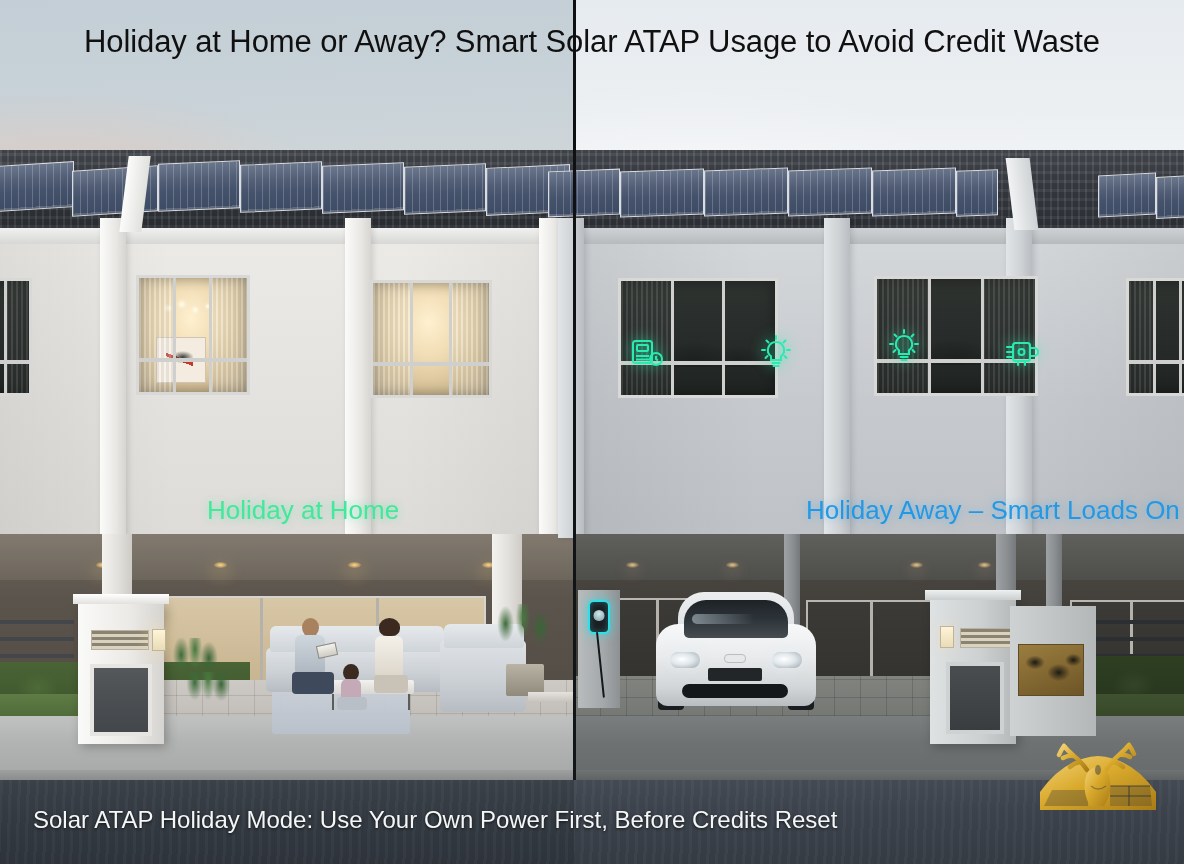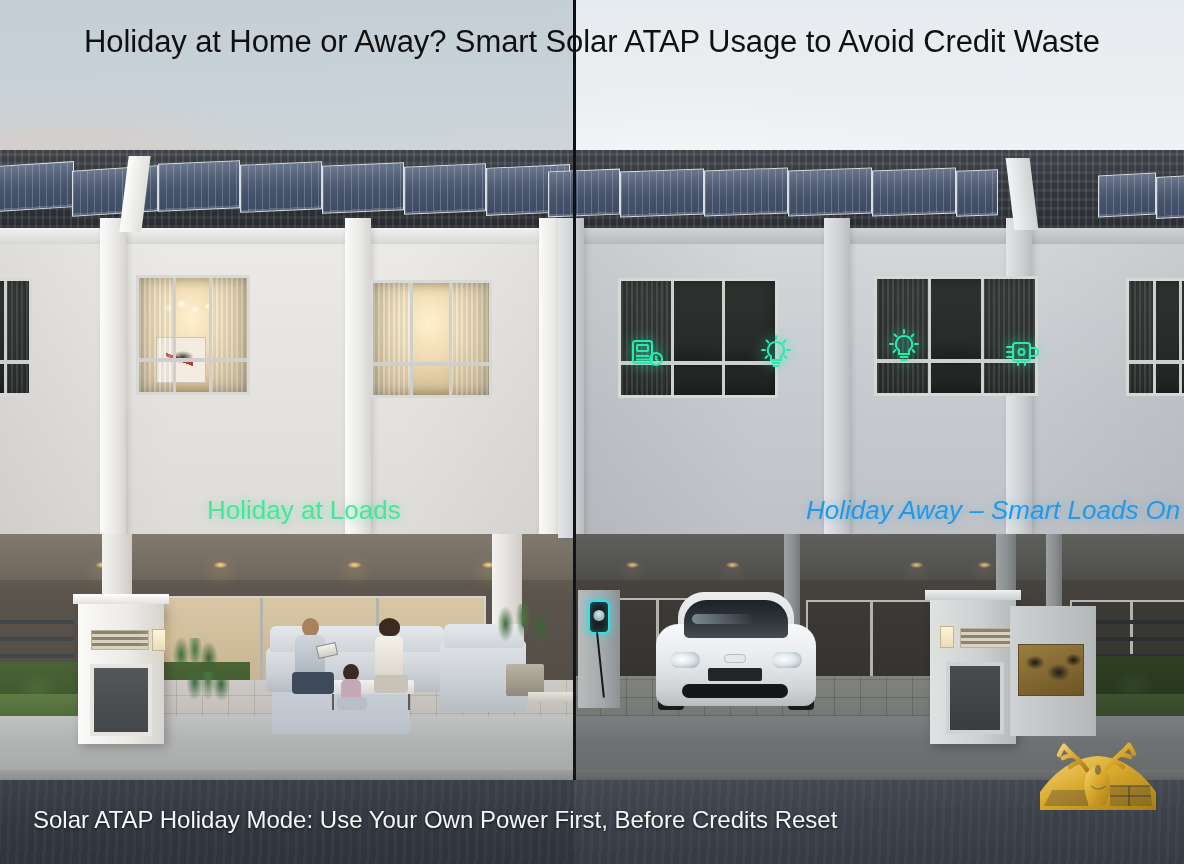--- a/index.html
+++ b/index.html
@@ -303,21 +303,20 @@
   }
   .label-home{
     position:absolute; left:207px; top:495px;
     font-size:26px; color:#43e89a;
     text-shadow:0 0 10px rgba(40,220,150,.45);
   }
   .label-away{
     position:absolute; left:806px; top:495px;
     font-size:26px; color:#2399e6;
     text-shadow:0 0 10px rgba(30,150,235,.40);
-    font-style:italic;
   }
   .caption{
     position:absolute; left:33px; top:806px;
     font-size:24px; color:#f4f6f7;
     text-shadow:0 1px 3px rgba(0,0,0,.7);
     text-align:right;
   }
 
   
   .smart-icon{
@@ -711,21 +710,21 @@
     <div class="car-plate"></div>
     <div class="car-grille"></div>
   </div>
 
   <div class="road" style="width:574px;"></div>
   <div class="road road-r" style="left:574px; width:610px;"></div>
 
   <div class="divider"></div>
 
   <div class="title">Holiday at Home or Away? Smart Solar ATAP Usage to Avoid Credit Waste</div>
-  <div class="label-home">Holiday at Loads</div>
+  <div class="label-home">Holiday at Home</div>
   <div class="label-away">Holiday Away – Smart Loads On</div>
   <div class="caption">Solar ATAP Holiday Mode: Use Your Own Power First, Before Credits Reset</div>
 
   <div class="logo">
     <svg class="logo-mark" viewBox="0 0 136 74">
       <defs>
         <linearGradient id="gold" x1="0" y1="0" x2="1" y2="1">
           <stop offset="0%" stop-color="#f3d57a"></stop>
           <stop offset="45%" stop-color="#d9a92c"></stop>
           <stop offset="100%" stop-color="#a87c16"></stop>

